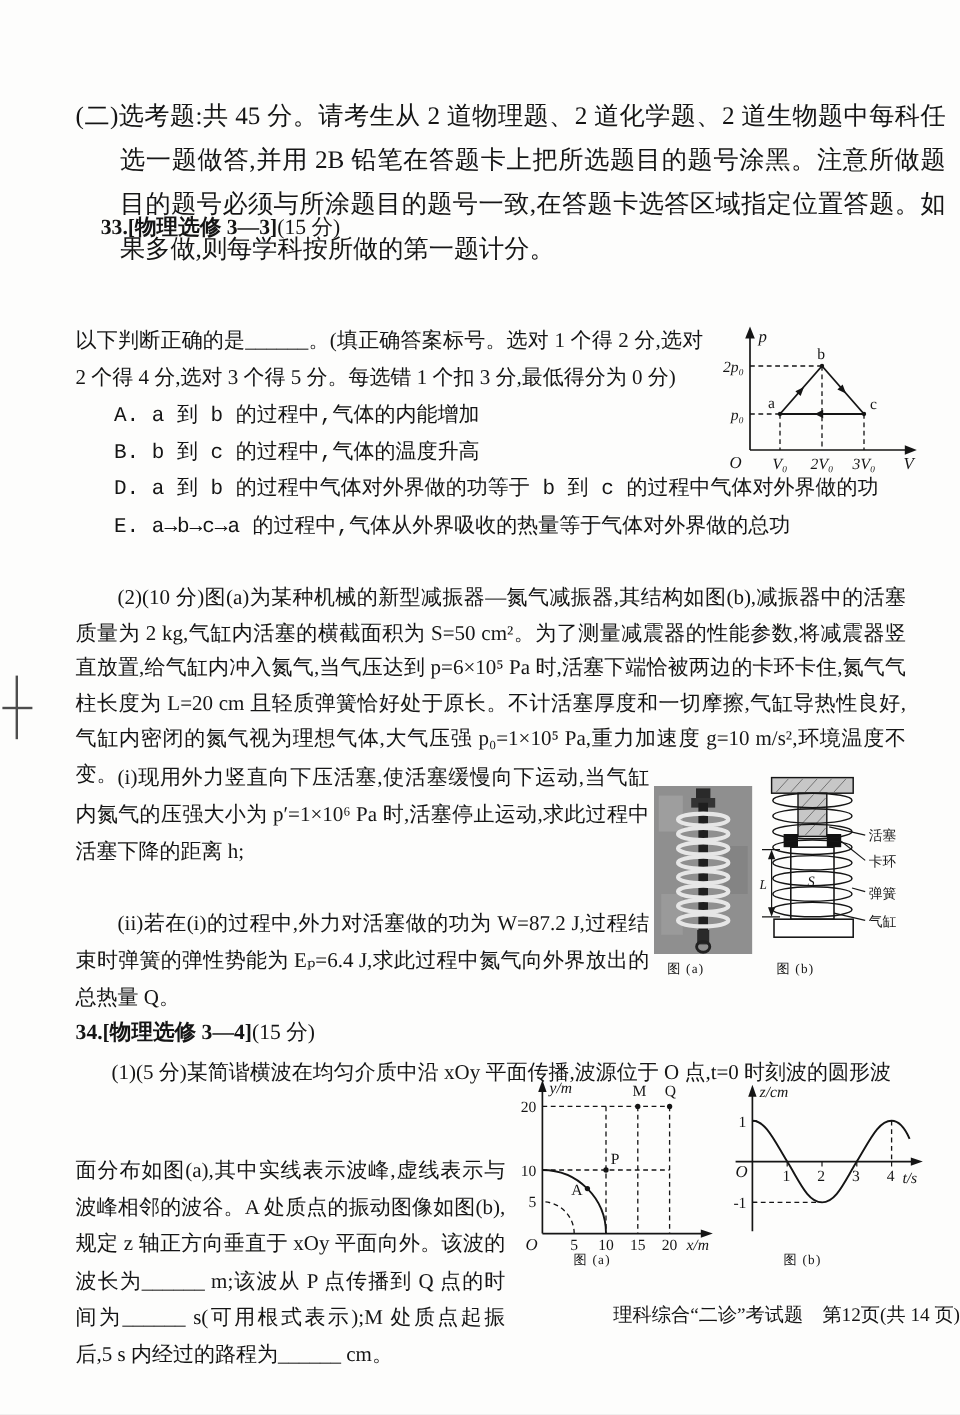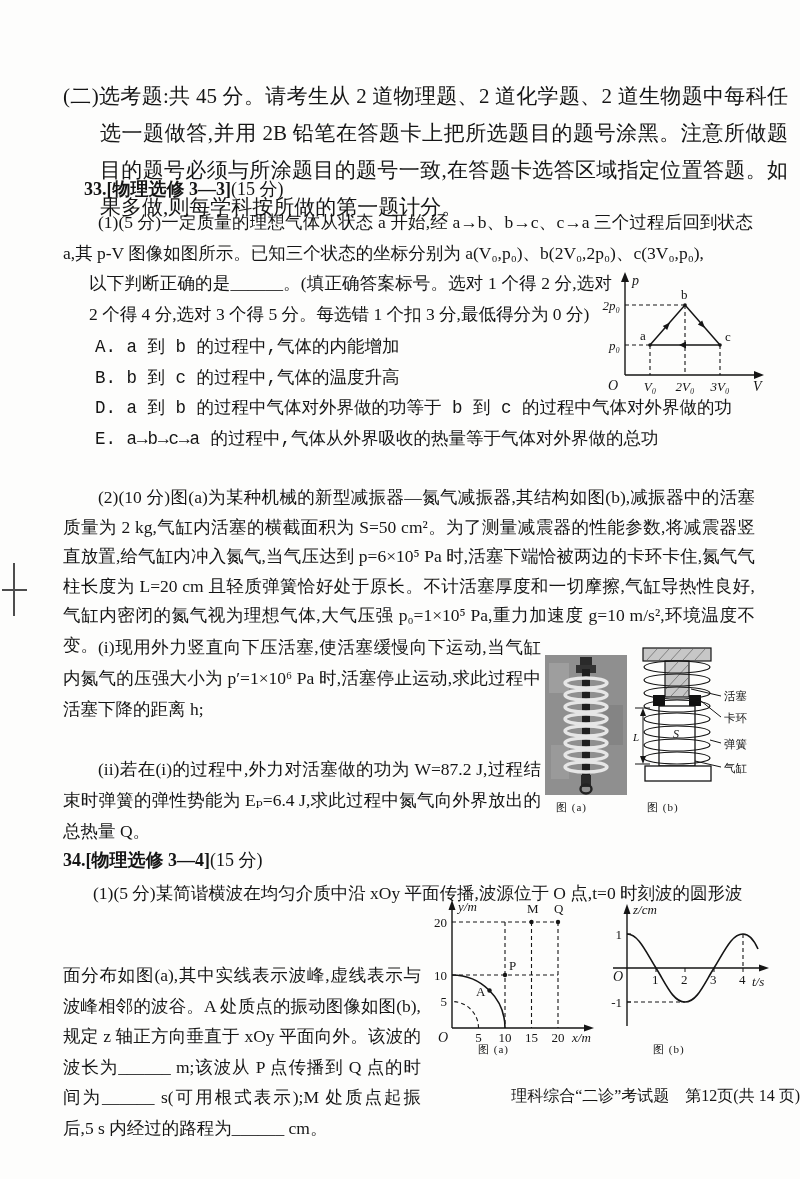--- a/index.html
+++ b/index.html
@@ -31,22 +31,21 @@
 <body>
 
 <div class="page">
 
   <div class="abs intro">(二)选考题:共 45 分。请考生从 2 道物理题、2 道化学题、2 道生物题中每科任选一题做答,并用 2B 铅笔在答题卡上把所选题目的题号涂黑。注意所做题目的题号必须与所涂题目的题号一致,在答题卡选答区域指定位置答题。如果多做,则每学科按所做的第一题计分。</div>
 
   <div class="abs heading" style="left:63px;top:177px;margin-left:21px;">
     <span class="hb">33.[物理选修 3—3]</span><span>(15 分)</span>
   </div>
 
-  <div class="abs para indent2" style="left:63px;top:207px;width:690px;">(1)(5 分)一定质量的理想气体从状态 a 开始,经 a→b、b→c、c→a 三个过程后回到状态 a,其 p-V 图像如图所示。已知三个状态的坐标分别为 a(V₀,p₀)、b(2V₀,2p₀)、c(3V₀,p₀),</div>
-  <div class="abs para" style="left:63px;top:268px;width:523px;margin-left:26px;">以下判断正确的是______。(填正确答案标号。选对 1 个得 2 分,选对 2 个得 4 分,选对 3 个得 5 分。每选错 1 个扣 3 分,最低得分为 0 分)</div>
+  <div class="abs para" style="left:63px;top:268px;width:523px;">以下判断正确的是______。(填正确答案标号。选对 1 个得 2 分,选对 2 个得 4 分,选对 3 个得 5 分。每选错 1 个扣 3 分,最低得分为 0 分)</div>
 
   <svg class="abs" style="left:590px;top:270px;" width="180" height="132" viewBox="0 0 180 132">
     <g stroke="#151515" stroke-width="1.4">
       <line x1="35" y1="105" x2="35" y2="8"></line>
       <line x1="35" y1="105" x2="168" y2="105"></line>
     </g>
     <path d="M35,2 L31,12 L39,12 Z" fill="#151515"></path>
     <path d="M174,105 L164,101 L164,109 Z" fill="#151515"></path>
     <g stroke="#151515" stroke-width="1.1" stroke-dasharray="4 3">
       <line x1="35" y1="35" x2="95" y2="35"></line>

